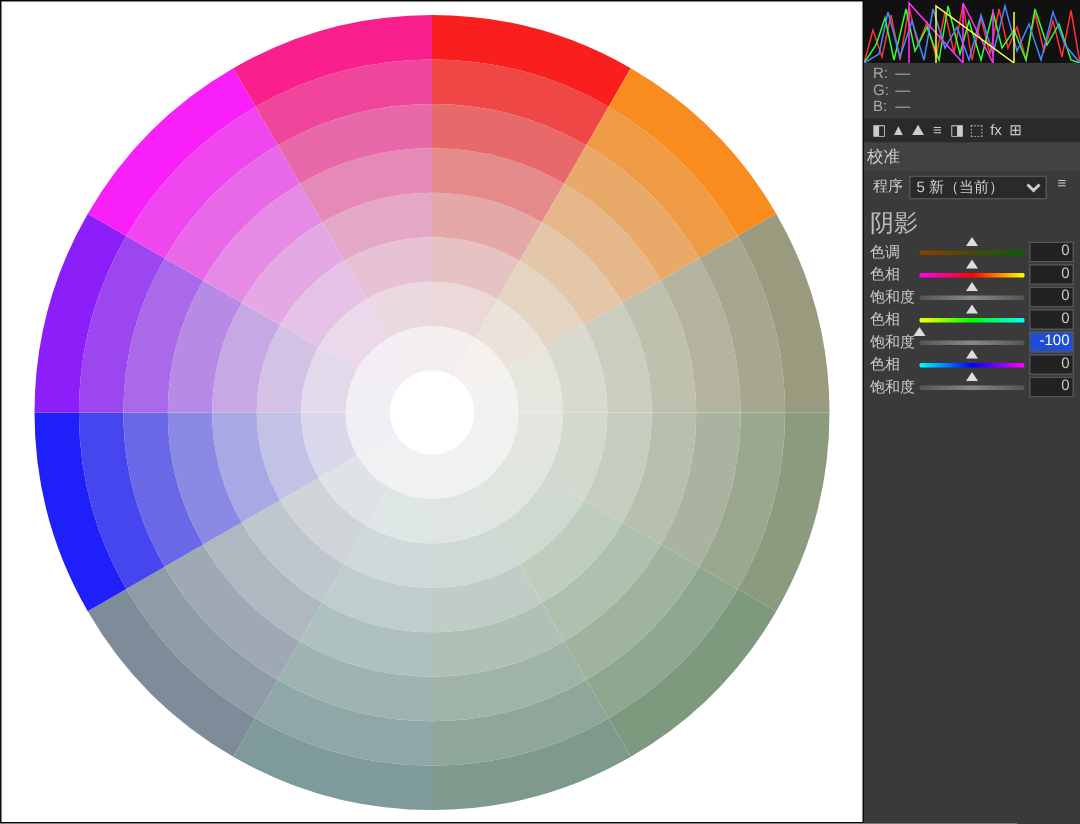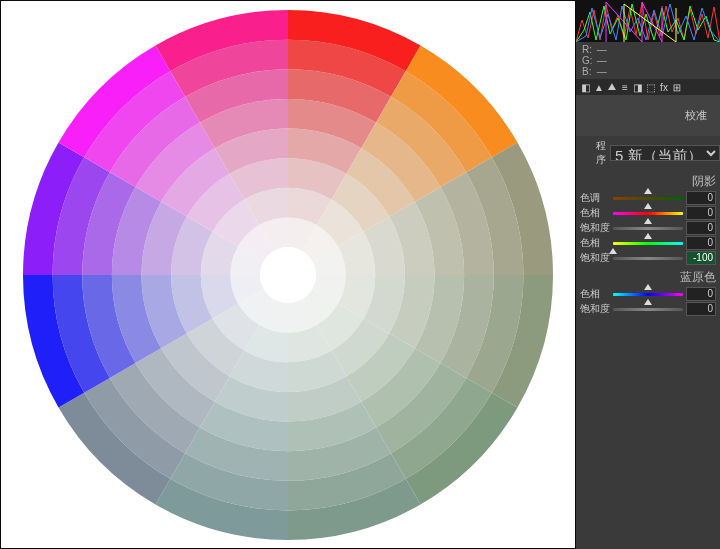--- a/index.html
+++ b/index.html
@@ -7,33 +7,33 @@
 .main{width:576px;height:549px;background:#fff;display:flex;align-items:center;justify-content:center;position:relative;border:1px solid #0a0a0a}
 .wheel{width:540px;height:540px;position:relative}
 .wheel svg{width:100%;height:100%}
 .side{width:144px;height:549px;background:#3a3a3a;color:#ccc;font-size:10px;display:flex;flex-direction:column}
 .histo{height:42px;background:#1a1a1a;position:relative;overflow:hidden}
 .histo svg{width:100%;height:100%}
 .rgb{padding:2px 6px;font-size:10px;color:#aaa;line-height:11px}
 .rgb span{display:inline-block;width:12px}
 .tabs{display:flex;gap:1px;background:#2a2a2a;padding:2px 4px;height:16px;align-items:center}
 .tabs .ic{width:12px;height:12px;display:flex;align-items:center;justify-content:center;color:#ccc;font-size:10px;cursor:pointer}
-.title{text-align:right;padding:13px;font-size:11px;background:#424242}
-.preset{display:flex;align-items:center;padding:3px 20px;gap:4px}
-.preset select{flex:1;background:#2a2a2a;color:#ccc;border:1px solid #555;font-size:15px;height:16px}
+.title{text-align:left;padding:2px;font-size:11px;background:#424242}
+.preset{display:flex;padding:3px 6px;gap:4px}
+.preset select{flex:1;background:#2a2a2a;color:#ccc;border:1px solid #555;font-size:10px;height:16px}
 .preset .lbl{font-size:10px}
 .section{padding:0 4px}
-.sect-h{text-align:right;color:#bbb;font-size:12px;padding:3px 0 1px}
+.sect-h{text-align:left;color:#bbb;font-size:16px;padding:3px 0 1px}
 .row{display:flex;gap:3px;margin-bottom:1px}
 .row .lbl{width:30px;font-size:10px;color:#ccc}
 .slider{flex:1;height:14px;position:relative;display:flex;align-items:center}
 .track{height:3px;width:100%;position:relative;border-radius:1px}
 .thumb{position:absolute;top:-3px;width:0;height:0;border-left:4px solid transparent;border-right:4px solid transparent;border-bottom:6px solid #ddd;transform:translateX(-4px)}
 .val{width:30px;height:14px;background:#222;border:1px solid #555;color:#ccc;font-size:10px;text-align:right;padding-right:2px;line-height:12px}
-.val.hl{background:#14532d;color:#fff}
+.val.hl{background:#1d4ed8;color:#fff}
 .t-shadow{background:linear-gradient(90deg,#8B4000,#4a4a00,#006400)}
 .t-hue-r{background:linear-gradient(90deg,#f0f,#f00,#ff0)}
 .t-sat{background:linear-gradient(90deg,#555,#888,#555)}
 .t-hue-g{background:linear-gradient(90deg,#ff0,#0f0,#0ff)}
 .t-hue-b{background:linear-gradient(90deg,#0ff,#00f,#f0f)}
 .chev{width:12px;color:#ccc;cursor:pointer;text-align:center}
 </style>
 </head>
 <body>
 
@@ -227,21 +227,20 @@
       <span class="lbl">饱和度</span>
       <div class="slider">
           <div class="track t-sat"></div>
           <div class="thumb" style="left:0%"></div>
         </div>
       <div class="val hl">-100</div>
     </div>
   </div>
 
   <div class="section">
-    <div class="sect-h">蓝原色</div>
     <div class="row">
       <span class="lbl">色相</span>
       <div class="slider">
           <div class="track t-hue-b"></div>
           <div class="thumb" style="left:50%"></div>
         </div>
       <div class="val">0</div>
     </div>
     <div class="row">
       <span class="lbl">饱和度</span>

